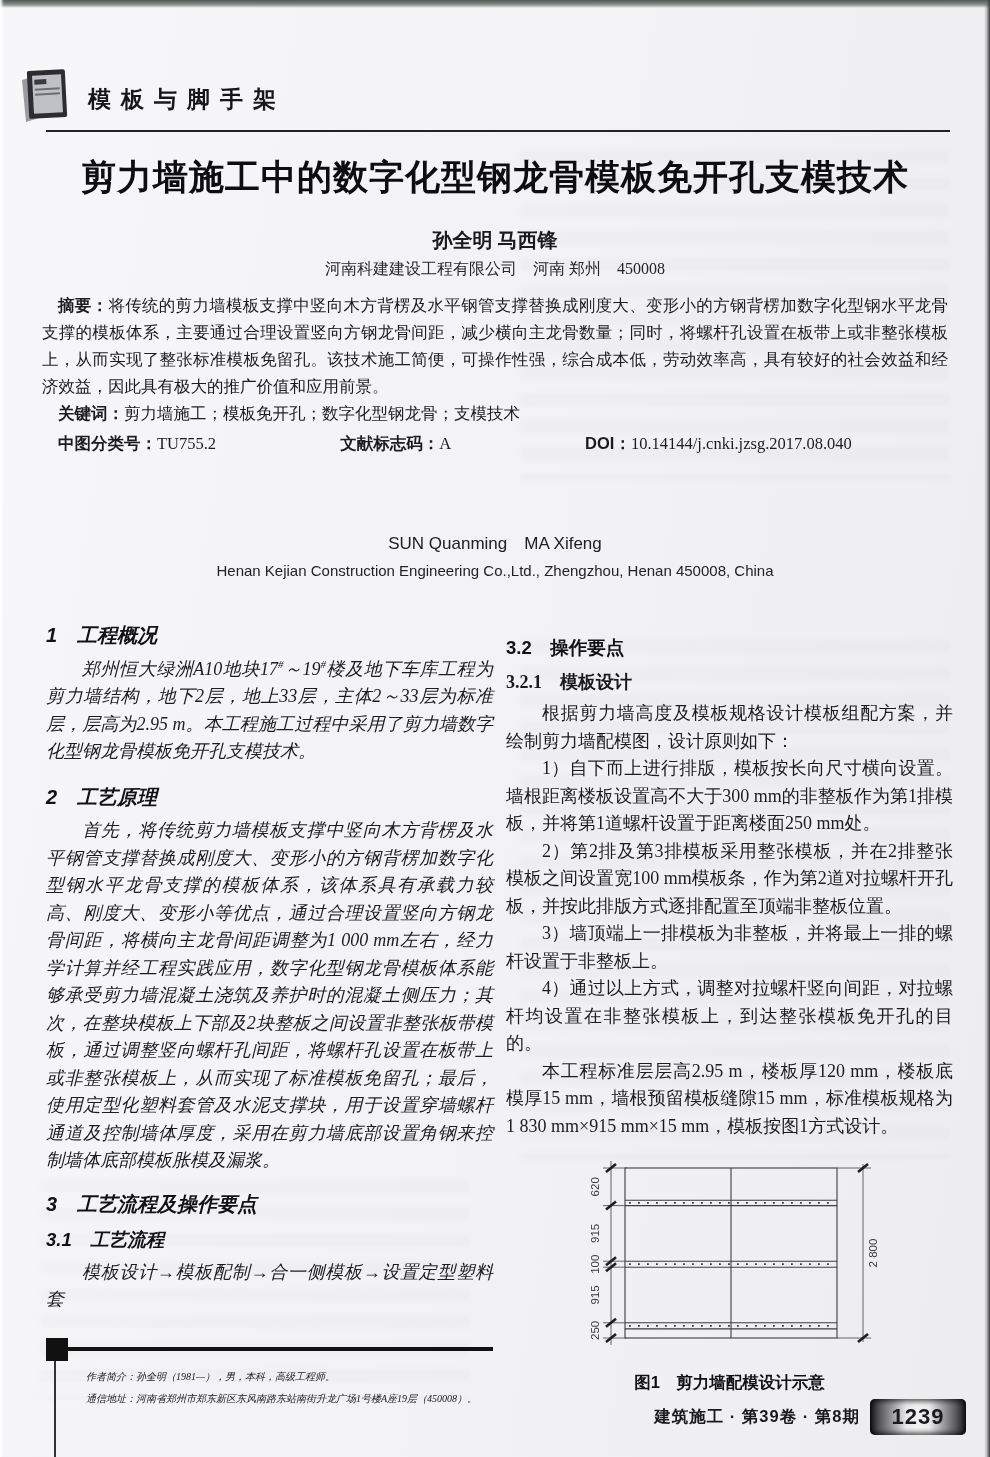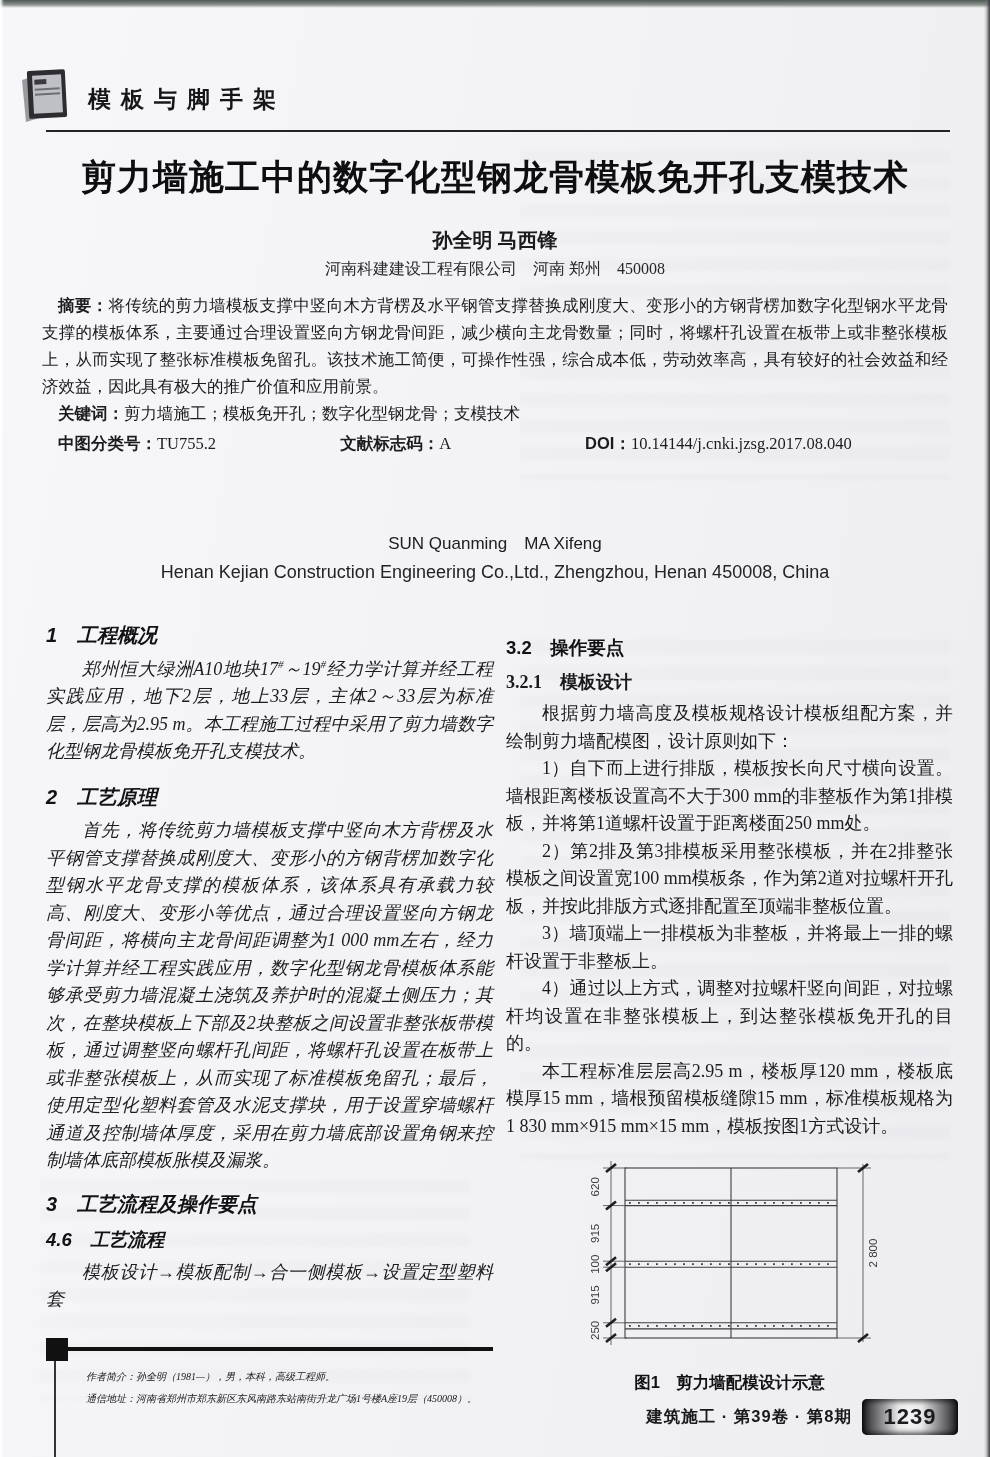--- a/index.html
+++ b/index.html
@@ -39,21 +39,21 @@
   .clc-row{display:flex;margin-top:3px;}
   .clc-row .g2{margin-left:108px;}
   .clc-row .g3{margin-left:118px;}
 
   
   .en-title{position:absolute;left:0;top:452px;width:100%;text-align:center;
     font-weight:bold;font-size:22px;line-height:31px;color:#131315;}
   .en-authors{position:absolute;left:0;top:532px;width:100%;text-align:center;
     font-family:"Liberation Sans","DejaVu Sans",sans-serif;font-size:17px;color:#202024;}
   .en-affil{position:absolute;left:0;top:562px;width:100%;text-align:center;
-    font-family:"Liberation Sans","DejaVu Sans",sans-serif;font-size:18px;color:#232327;}
+    font-family:"Liberation Sans","DejaVu Sans",sans-serif;font-size:15px;color:#232327;}
 
   
   .col{position:absolute;top:622px;width:447px;font-size:18px;line-height:27.5px;}
   .col-left{left:46px;font-style:italic;}
   .col-right{left:506px;}
   .col p{margin:0;text-align:justify;text-indent:2em;}
   .col p.noindent{text-indent:0;}
   h2.sec{font-family:"Liberation Sans","DejaVu Sans",sans-serif;font-size:20px;
     margin:10px 0 6px 0;font-weight:bold;color:#121214;}
   h3.sec{font-family:"Liberation Sans","DejaVu Sans",sans-serif;font-size:18.5px;
@@ -69,21 +69,21 @@
   .bio-vline{position:absolute;left:8px;top:23px;width:1.5px;height:118px;background:#333;}
   .bio-text{margin:4px 0 0 40px;width:402px;font-size:10px;line-height:22px;color:#17171a;}
   .bio-text p{margin:0;text-align:justify;text-indent:0;}
 
   
   .figure-wrap{margin-top:14px;text-align:center;}
   .fig-caption{font-family:"Liberation Sans","DejaVu Sans",sans-serif;
     font-weight:bold;font-size:16.5px;margin-top:2px;color:#121214;text-indent:0;text-align:center;}
 
   
-  .footer{position:absolute;right:32px;bottom:22px;display:flex;align-items:center;}
+  .footer{position:absolute;right:24px;bottom:22px;display:flex;align-items:center;}
   .footer-text{font-family:"Liberation Sans","DejaVu Sans",sans-serif;
     font-weight:bold;font-size:16.5px;color:#19191c;letter-spacing:1px;}
   .page-badge{margin-left:10px;width:96px;height:36px;border-radius:5px;
     background:linear-gradient(90deg,#161618 0%,#55555a 10%,#e9e9eb 38%,#f2f2f3 50%,#e9e9eb 62%,#55555a 90%,#161618 100%);
     box-shadow:inset 0 3px 4px rgba(0,0,0,.55), inset 0 -3px 4px rgba(0,0,0,.55);
     display:flex;align-items:center;justify-content:center;}
   .page-badge span{font-family:"Liberation Sans","DejaVu Sans",sans-serif;
     font-weight:bold;font-size:22px;color:#1b1b1e;letter-spacing:1px;}
 
   svg text{font-family:"Liberation Sans","DejaVu Sans",sans-serif;}
@@ -126,27 +126,27 @@
       <span class="g2"><span class="lbl">文献标志码：</span><span>A</span></span>
       <span class="g3"><span class="lbl">DOI：</span><span>10.14144/j.cnki.jzsg.2017.08.040</span></span>
     </div>
   </div>
 
   <div class="en-authors">SUN Quanming　MA Xifeng</div>
   <div class="en-affil">Henan Kejian Construction Engineering Co.,Ltd.,  Zhengzhou,  Henan  450008,  China</div>
 
   <div class="col col-left">
     <h2 class="sec" style="margin-top:0;">1　工程概况</h2>
-    <p><span>郑州恒大绿洲A10地块17</span><sup>#</sup><span>～19</span><sup>#</sup><span>经力学计算并经工程实践应用，地下2层，地上33层，主体2～33层为标准层，层高为2.95 m。本工程施工过程中采用了剪力墙数字化型钢龙骨模板免开孔支模技术。</span></p>
+    <p><span>郑州恒大绿洲A10地块17</span><sup>#</sup><span>～19</span><sup>#</sup><span>楼及地下车库工程为剪力墙结构，地下2层，地上33层，主体2～33层为标准层，层高为2.95 m。本工程施工过程中采用了剪力墙数字化型钢龙骨模板免开孔支模技术。</span></p>
 
     <h2 class="sec" style="margin-top:18px;">2　工艺原理</h2>
     <p>首先，将传统剪力墙模板支撑中竖向木方背楞及水平钢管支撑替换成刚度大、变形小的方钢背楞加数字化型钢水平龙骨支撑的模板体系，该体系具有承载力较高、刚度大、变形小等优点，通过合理设置竖向方钢龙骨间距，将横向主龙骨间距调整为1 000 mm左右，经力学计算并经工程实践应用，数字化型钢龙骨模板体系能够承受剪力墙混凝土浇筑及养护时的混凝土侧压力；其次，在整块模板上下部及2块整板之间设置非整张板带模板，通过调整竖向螺杆孔间距，将螺杆孔设置在板带上或非整张模板上，从而实现了标准模板免留孔；最后，使用定型化塑料套管及水泥支撑块，用于设置穿墙螺杆通道及控制墙体厚度，采用在剪力墙底部设置角钢来控制墙体底部模板胀模及漏浆。</p>
 
     <h2 class="sec" style="margin-top:16px;">3　工艺流程及操作要点</h2>
-    <h3 class="sec">4.6　工艺流程</h3>
+    <h3 class="sec">3.1　工艺流程</h3>
     <p>模板设计→模板配制→合一侧模板→设置定型塑料套</p>
 
     <div class="bio-box">
       <div class="bio-rule">
         <span class="bio-square"></span>
         <span class="bio-line"></span>
         <span class="bio-vline"></span>
       </div>
       <div class="bio-text">
         <p>作者简介：孙全明（1981—），男，本科，高级工程师。</p>

